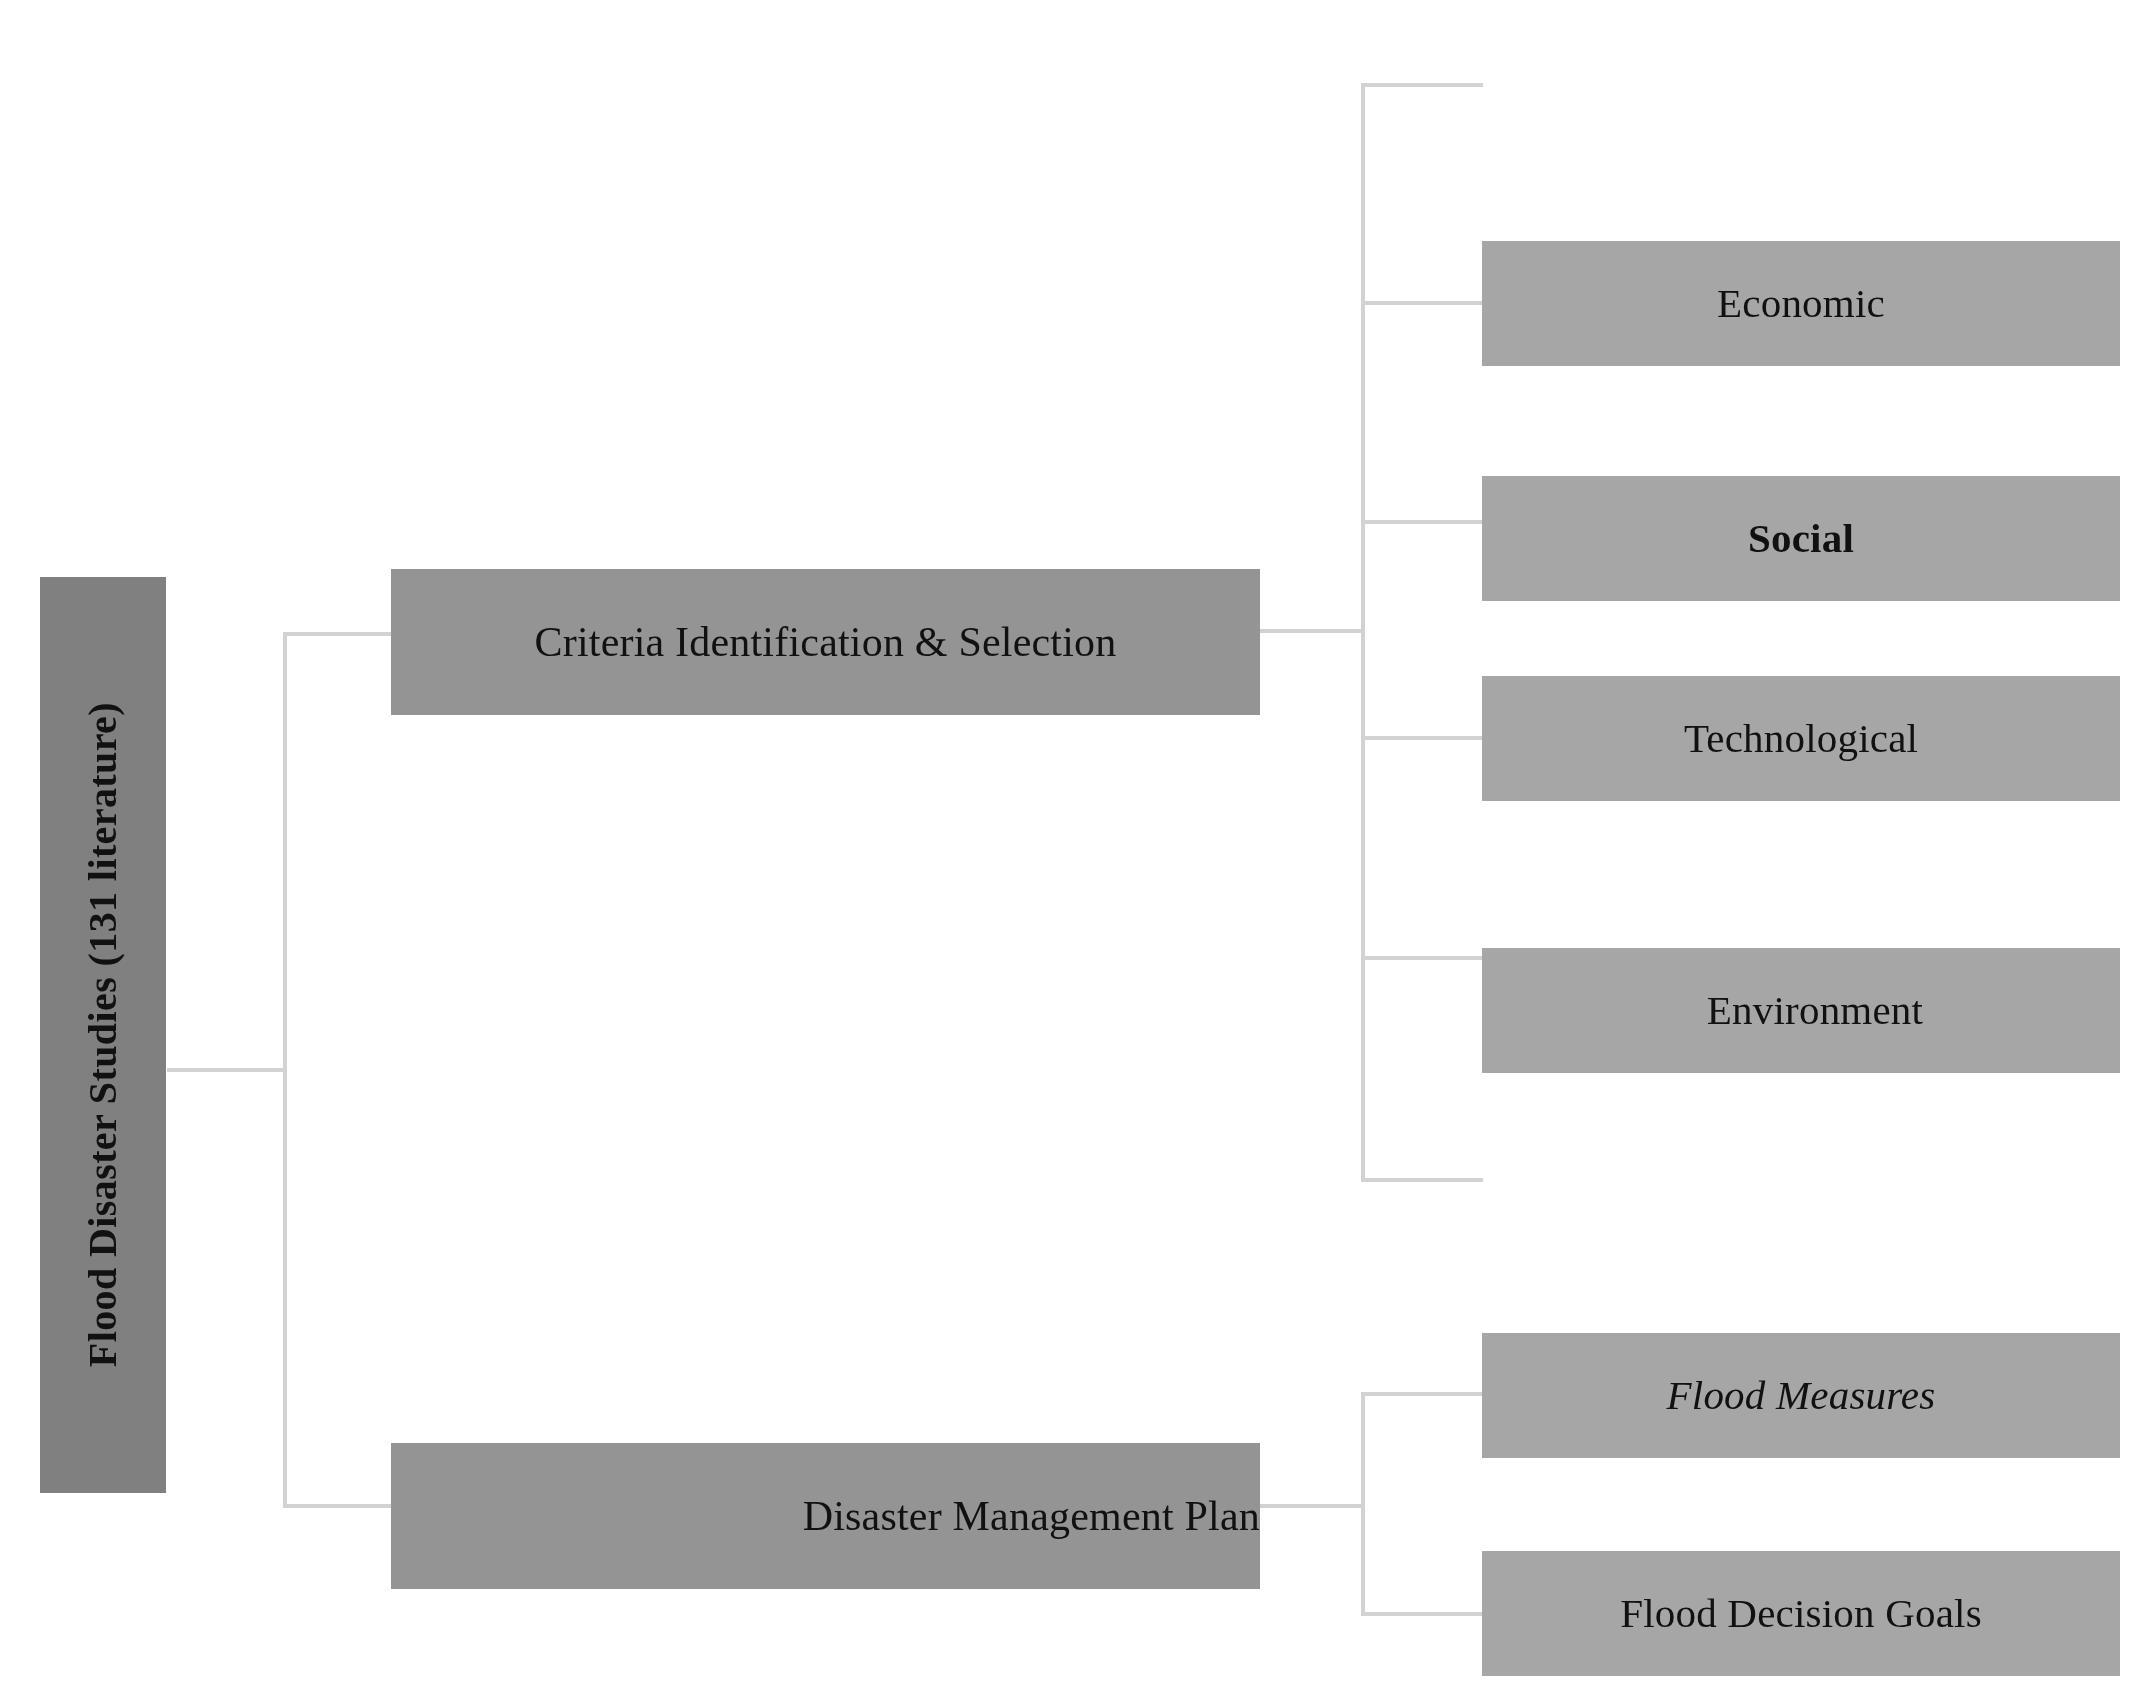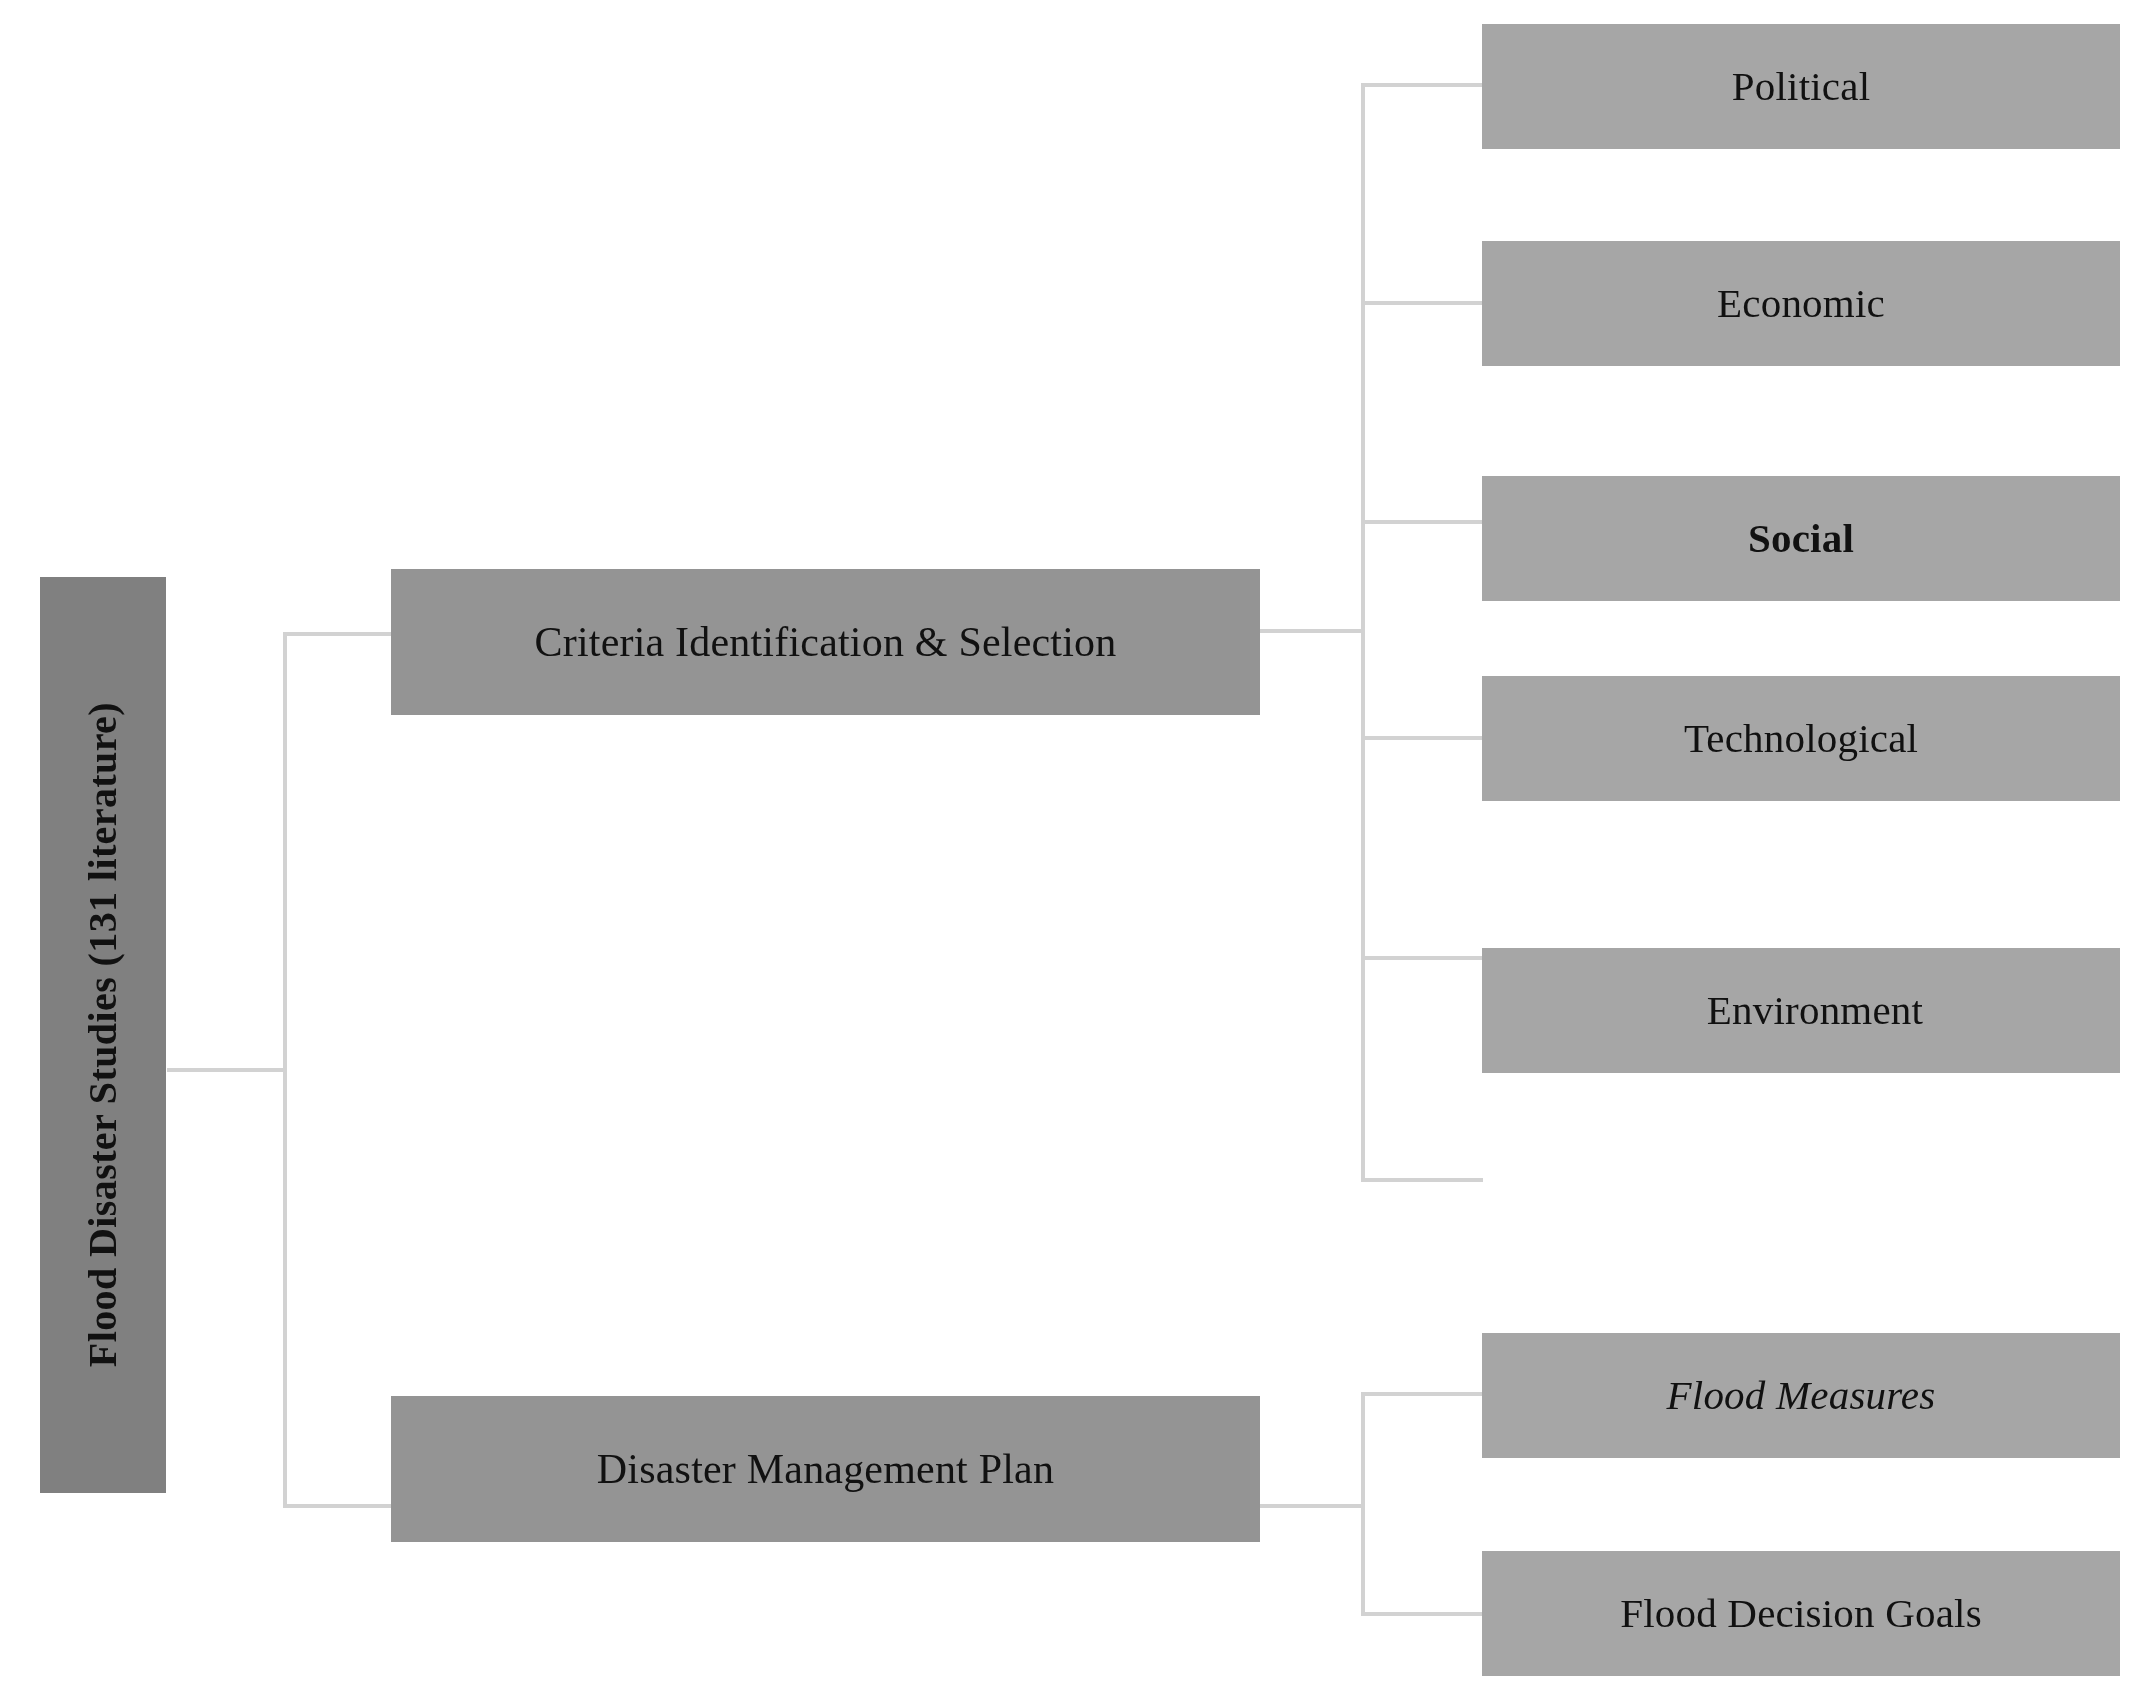--- a/index.html
+++ b/index.html
@@ -50,21 +50,21 @@
 
   .node-mid {
     background: #949494;
     left: 391px;
     width: 869px;
     height: 146px;
     font-size: 42px;
     letter-spacing: 0.2px;
   }
   .node-mid.mid-criteria { top: 569px; }
-  .node-mid.mid-plan     { top: 1396px; }
+  .node-mid.mid-plan     { top: 1443px; justify-content: flex-end; }
 
   .node-leaf {
     background: #a6a6a6;
     left: 1482px;
     width: 638px;
     height: 125px;
     font-size: 41px;
     letter-spacing: 0.2px;
   }
   .leaf-political      { top: 24px;   }
@@ -135,23 +135,20 @@
   </div>
 
   <div class="node node-mid mid-criteria">
     <span>Criteria Identification &amp; Selection</span>
   </div>
 
   <div class="node node-mid mid-plan">
     <span>Disaster Management Plan</span>
   </div>
 
-  <div class="node node-leaf leaf-political">
-    <span>Political</span>
-  </div>
   <div class="node node-leaf leaf-economic">
     <span>Economic</span>
   </div>
   <div class="node node-leaf leaf-social">
     <span>Social</span>
   </div>
   <div class="node node-leaf leaf-technological">
     <span>Technological</span>
   </div>
   <div class="node node-leaf leaf-environment">

